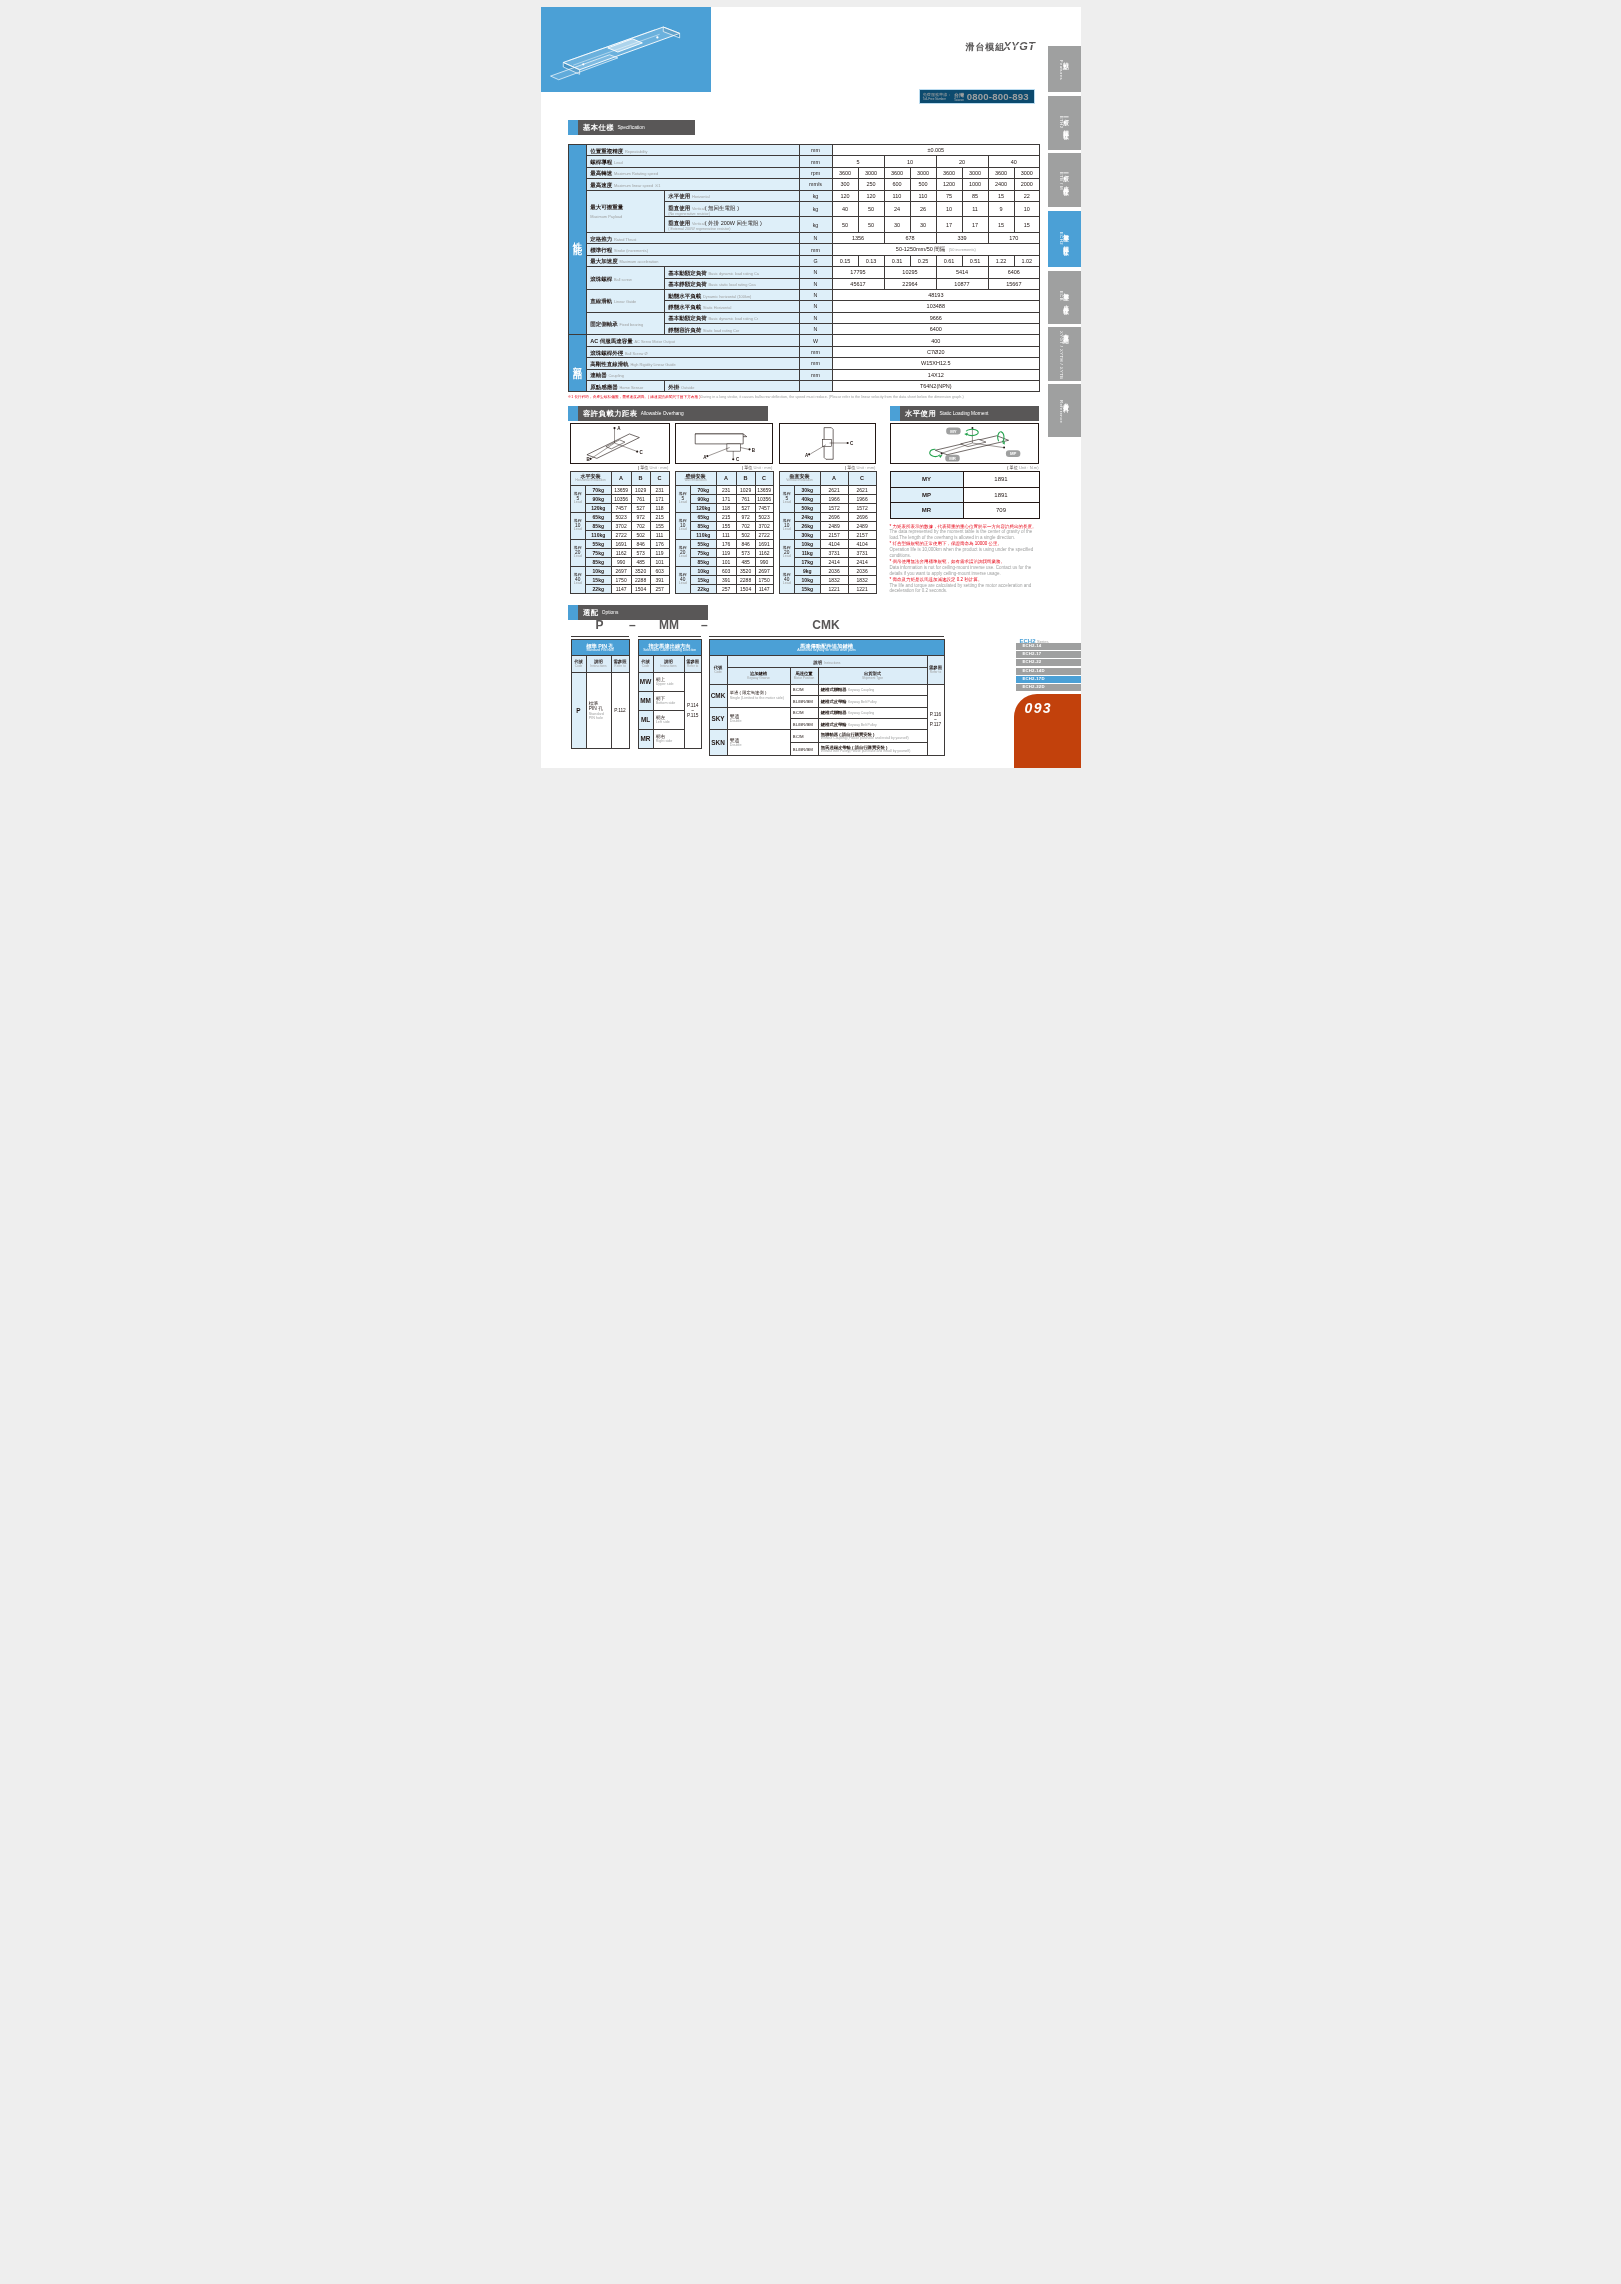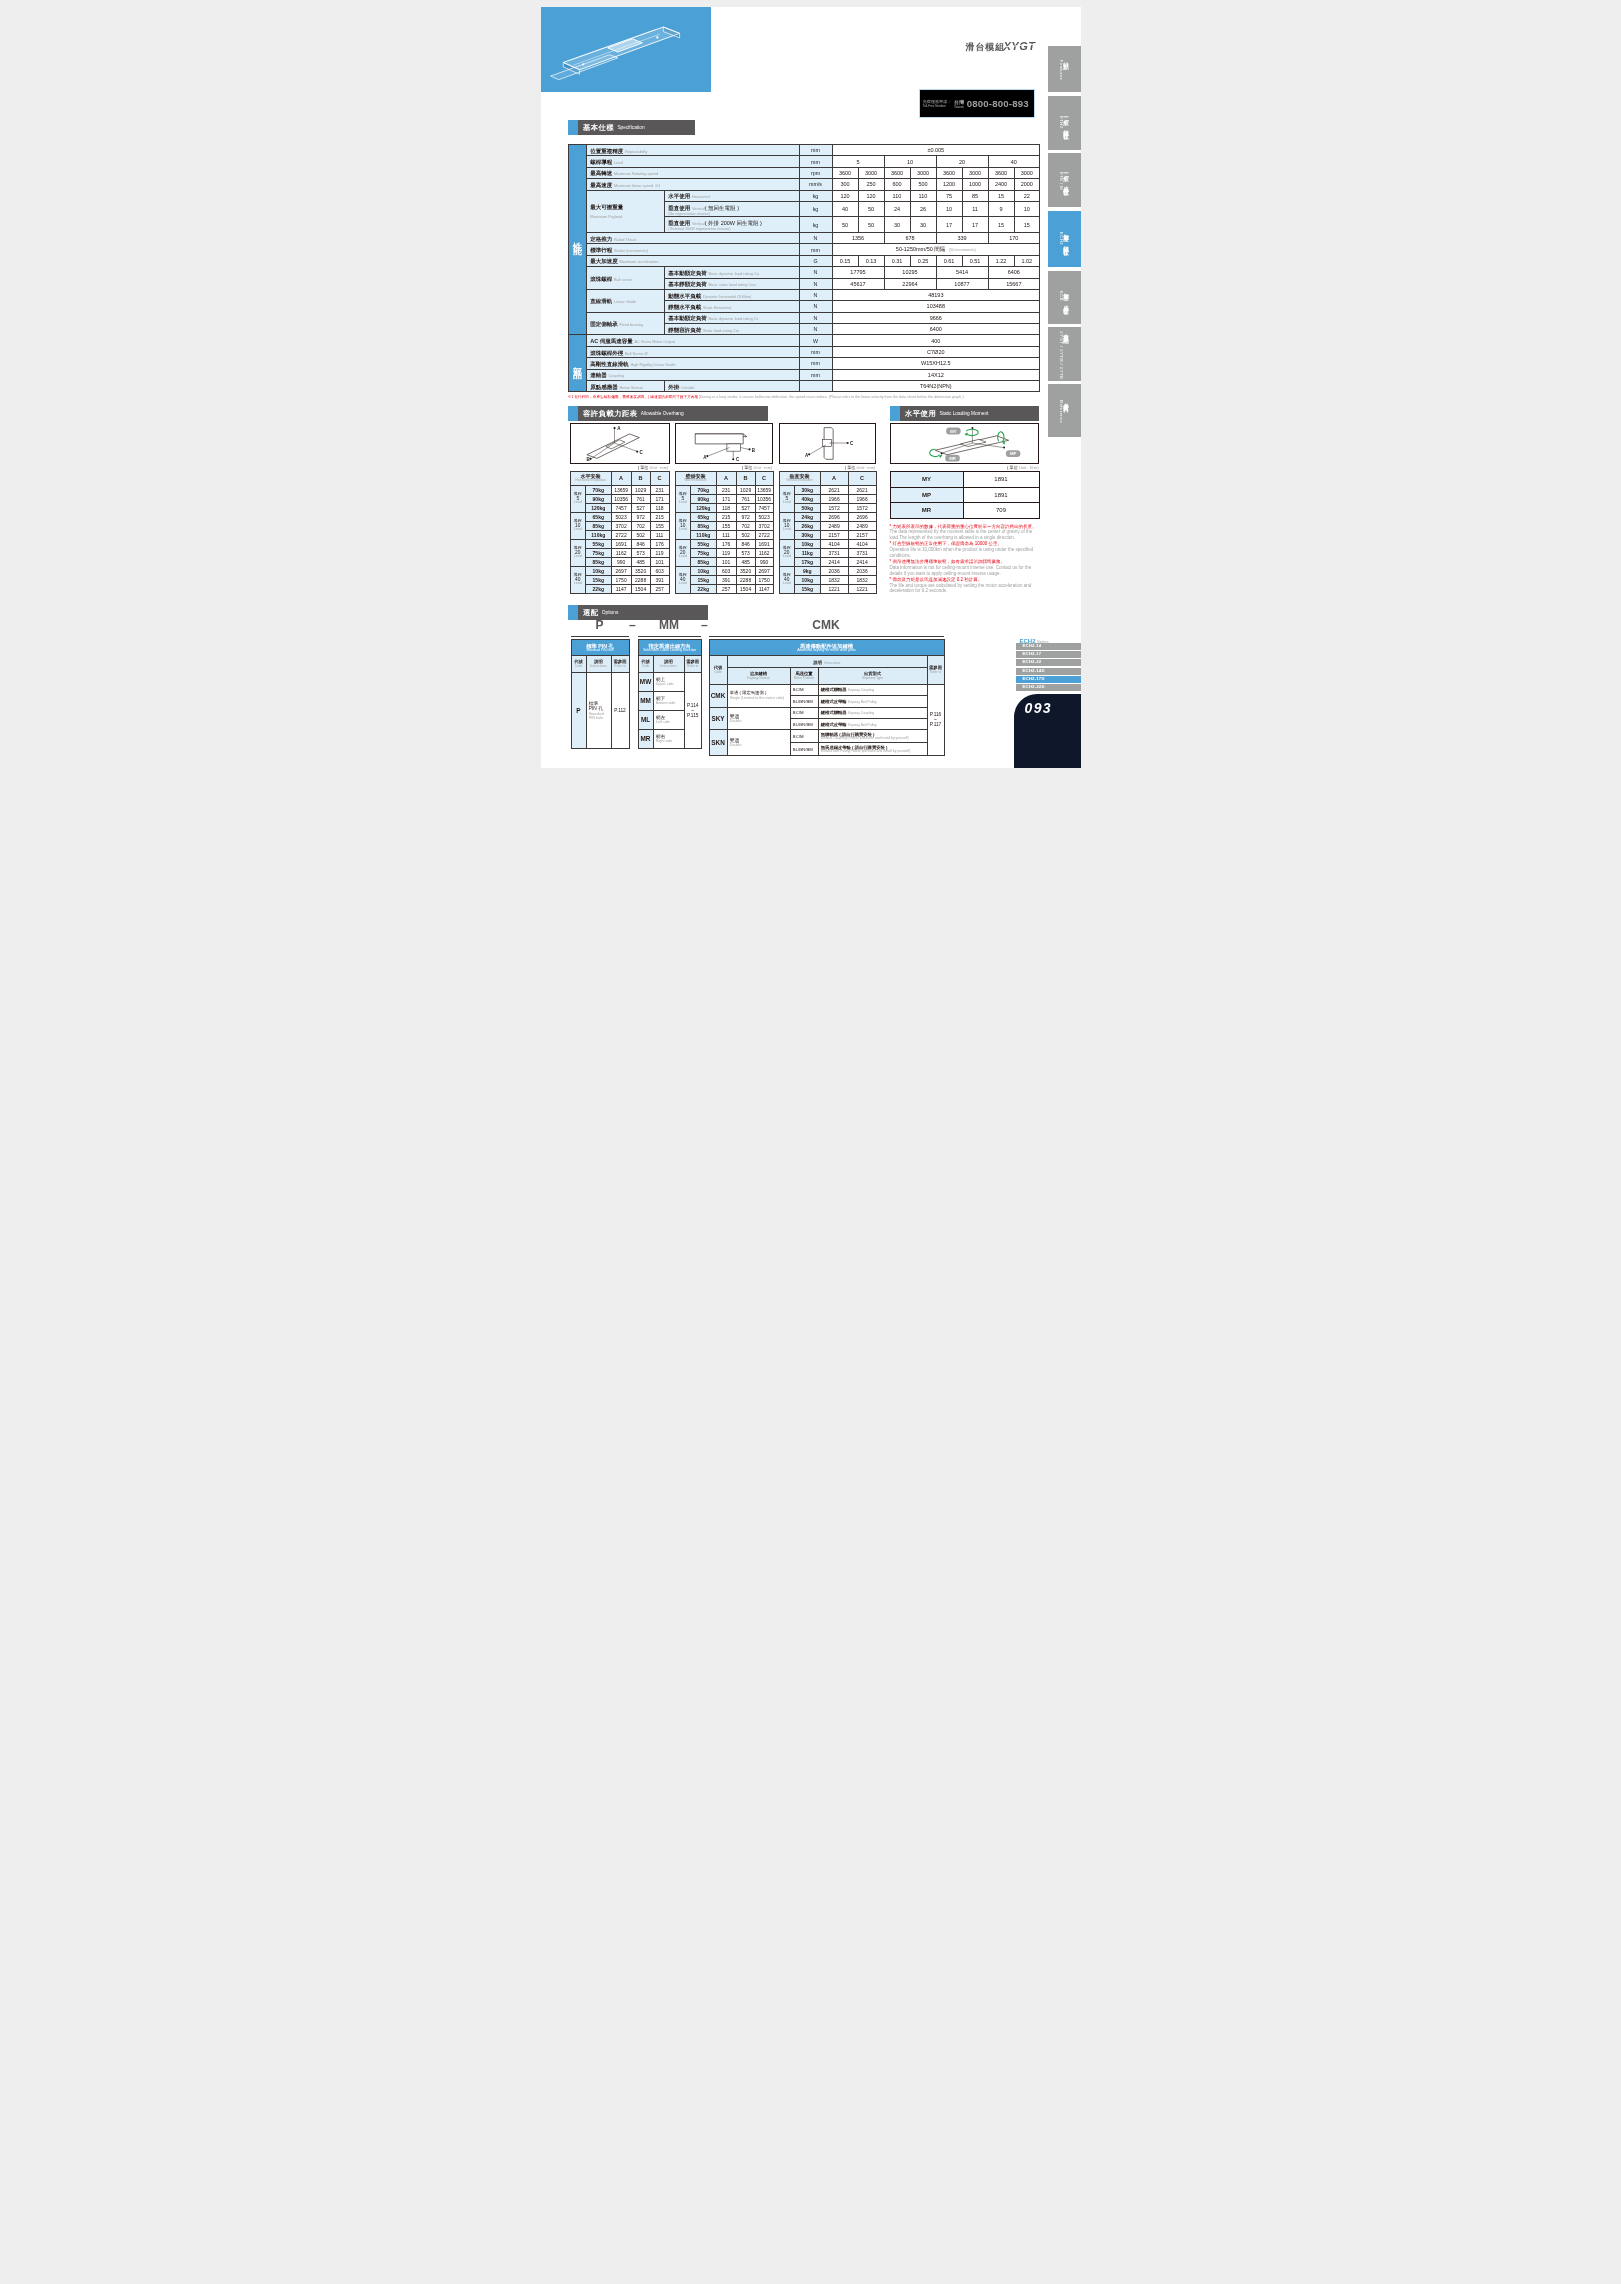--- a/index.html
+++ b/index.html
@@ -2,21 +2,21 @@
 <html style="font-size:7.3px"><head>
 <meta charset="utf-8">
 <style>
   html,body{margin:0;padding:0;background:#eee;font-family:"Liberation Sans",sans-serif;color:#231815;}
   #page{position:relative;width:540px;height:761px;background:#fff;margin:7px auto;overflow:hidden;}
   
   .panel{position:absolute;left:0;top:0;width:170px;height:85px;background:#4BA0D6;}
   .topic{position:absolute;left:425px;top:34px;font-size:9px;font-weight:600;color:#595757;letter-spacing:0.9px;}
   .toyo{position:absolute;left:463px;top:33px;font-size:11px;font-weight:900;font-style:italic;color:#595757;letter-spacing:0.5px;}
   .toyo::after{content:"";position:absolute;left:-0.9px;right:-0.9px;top:4.6px;height:1.1px;background:#fff;transform:rotate(-5deg);}
-  .toll{position:absolute;left:378px;top:82px;width:116px;height:29px;border:0.9px solid #BBDCF0;box-sizing:border-box;display:flex;align-items:center;padding:0 3.2px;gap:2.7px;background:#000000;}
+  .toll{position:absolute;left:378px;top:82px;width:116px;height:15px;border:0.9px solid #BBDCF0;box-sizing:border-box;display:flex;align-items:center;padding:0 3.2px;gap:2.7px;background:#0c4a6e;}
   .toll .c1 div:first-child{font-size:4.1px;color:#9FA0A0;}
   .toll .c1 div:last-child{font-size:3px;color:#B5B5B6;}
   .toll .c2 div:first-child{font-size:5px;color:#9FA0A0;font-weight:700;}
   .toll .c2 div:last-child{font-size:3.2px;color:#B5B5B6;}
   .toll .num{font-size:9.6px;font-weight:800;color:#9FA0A0;letter-spacing:0.2px;}
   
   .tab{position:absolute;left:507px;width:34px;background:#9FA0A0;color:#fff;display:flex;align-items:center;justify-content:center;writing-mode:vertical-rl;text-orientation:mixed;cursor:pointer;}
   .tab.active{background:#4BA0D6;}
   .tab .tzh{display:block;font-size:5.5px;font-weight:700;letter-spacing:1.4px;}
   .tab .ten{display:block;font-size:4.1px;letter-spacing:0.5px;margin-top:1.8px;}
@@ -85,21 +85,21 @@
   table.opt td.ship .sen{font-size:3.4px;color:#9FA0A0;margin-left:1.4px;}
   table.opt td.ship .sen2{display:block;font-size:3.4px;color:#9FA0A0;line-height:1.1;}
   table.opt td.pos{font-size:4.3px;text-align:left;padding-left:2.3px;}
   table.opt td.ref{font-size:4.8px;}
   
   .serieslabel{position:absolute;left:479px;top:629px;}
   .serieslabel .sm{color:#4BA0D6;font-weight:800;font-size:6px;}
   .serieslabel .ss{color:#9FA0A0;font-size:4.1px;margin-left:1.4px;}
   .sbtn{position:absolute;left:475px;width:66px;height:6.9px;background:#9FA0A0;color:#fff;font-weight:700;font-size:4.3px;line-height:6.9px;padding-left:6.9px;box-sizing:border-box;letter-spacing:0.2px;cursor:pointer;}
   .sbtn.active{background:#4BA0D6;}
-  .badge{position:absolute;left:473px;top:687px;width:71px;height:74px;background:#0f172a;border-top-left-radius:23px;}
+  .badge{position:absolute;left:473px;top:687px;width:71px;height:74px;background:#c2410c;border-top-left-radius:23px;}
   .badge .pno{position:absolute;left:11px;top:5.5px;color:#fff;font-size:14px;font-weight:800;font-style:italic;letter-spacing:1.4px;}
   svg text{font-family:"Liberation Sans",sans-serif;}
 </style>
 </head>
 <body>
 
 <div id="page">
 
   <div class="panel">
     <svg width="170" height="85" viewBox="0 0 372 187">

